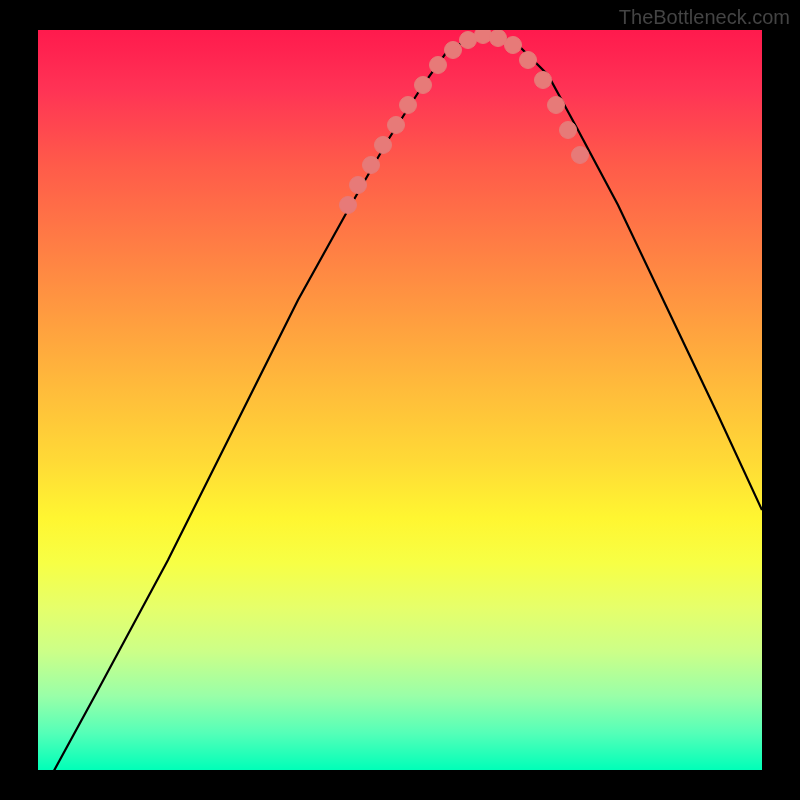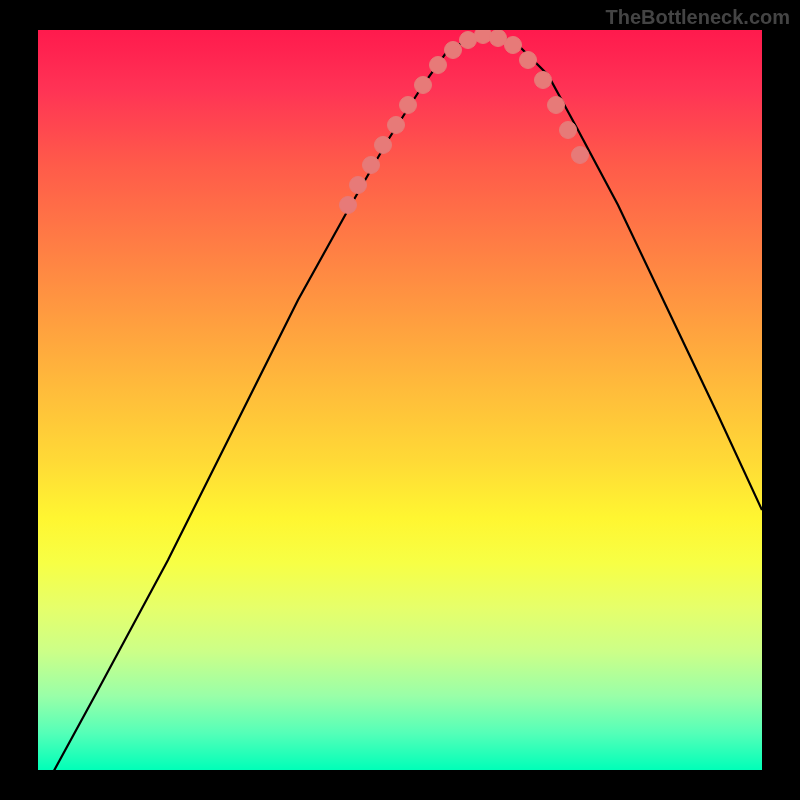--- a/index.html
+++ b/index.html
@@ -10,21 +10,21 @@
     position: relative;
     overflow: hidden;
     font-family: Arial, sans-serif;
   }
   .watermark {
     position: absolute;
     top: 6px;
     right: 10px;
     color: #444;
     font-size: 20px;
-    font-weight: 700;
+    font-weight: 400;
     z-index: 10;
   }
   .plot-area {
     position: absolute;
     left: 38px;
     top: 30px;
     width: 724px;
     height: 740px;
     background: linear-gradient(to bottom,
       #ff1a4d 0%,

